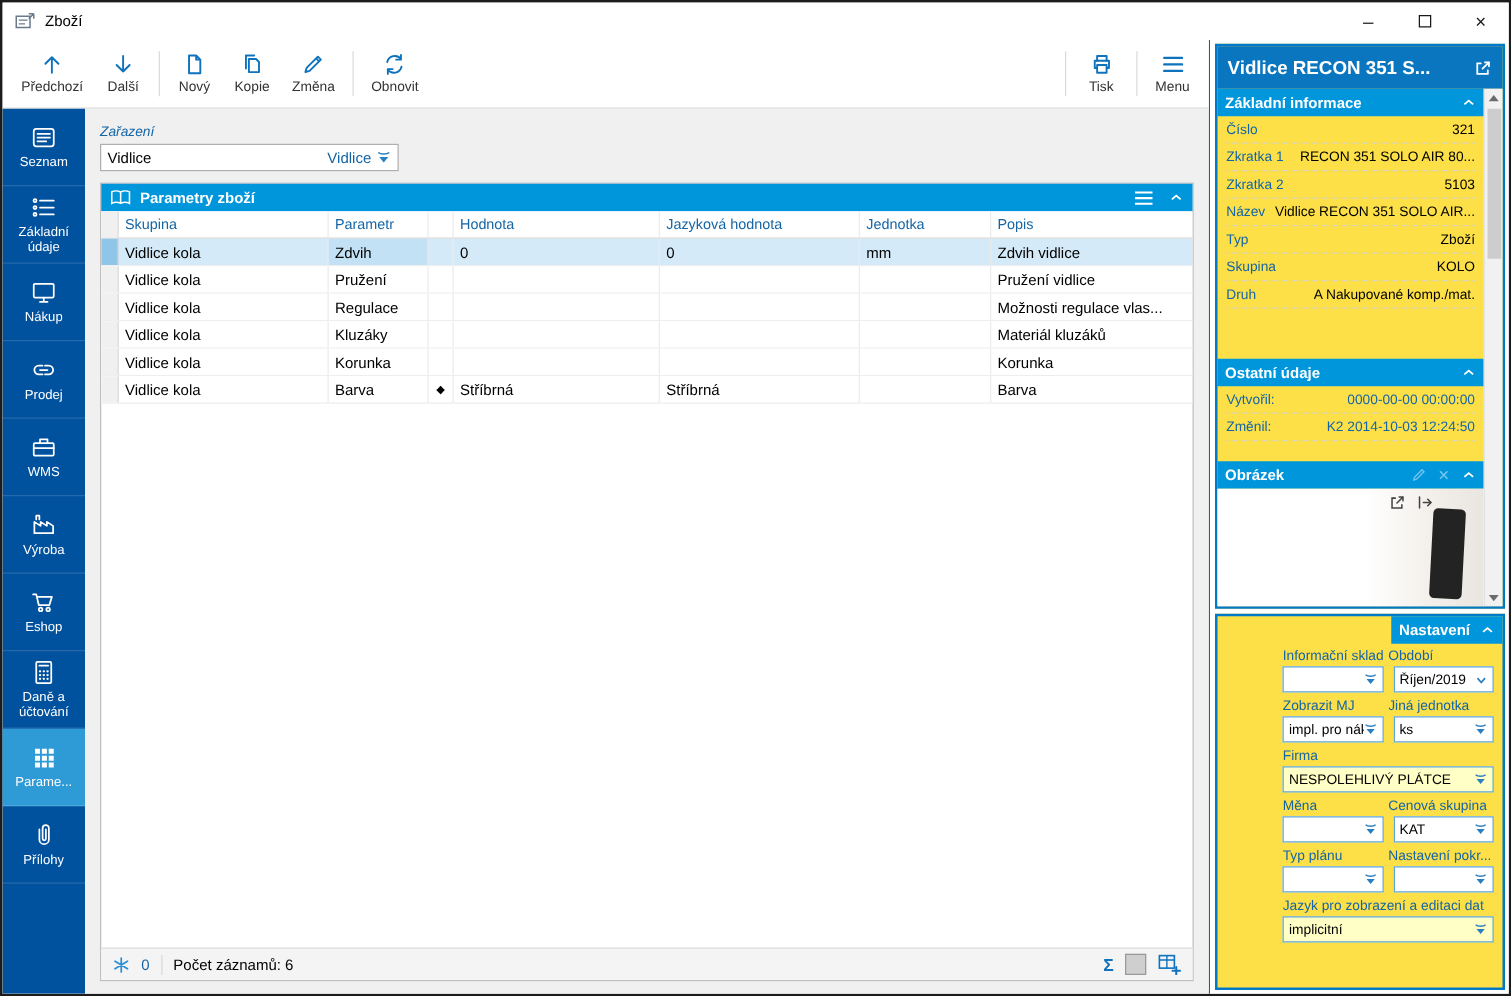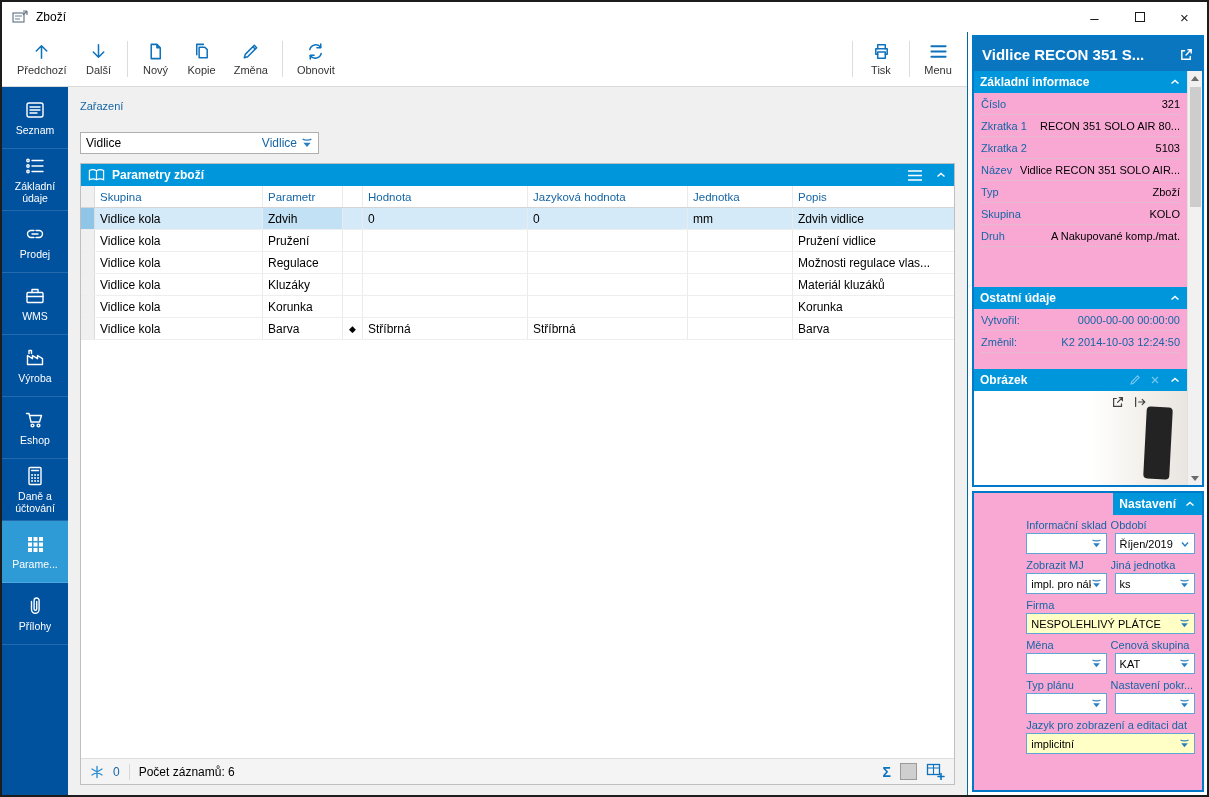--- a/index.html
+++ b/index.html
@@ -28,21 +28,21 @@
   
   .body { flex:1; display:flex; min-height:0; }
   .sidebar { width:66px; flex:0 0 66px; background:#00519e; display:flex; flex-direction:column; }
   .side-item { height:62px; flex:0 0 62px; display:flex; flex-direction:column; align-items:center; justify-content:center; gap:4px; color:#fff; font-size:10.5px; line-height:11.5px; text-align:center; border-bottom:1px solid rgba(255,255,255,0.14); padding:2px 1px; overflow:hidden; }
   .side-item.active { background:#2e9ad6; }
   .side-item svg { width:22px; height:22px; stroke:#fff; stroke-width:1.4; fill:none; stroke-linecap:round; stroke-linejoin:round; flex:0 0 auto; }
   .side-label { white-space:normal; max-width:62px; overflow:hidden; text-overflow:ellipsis; }
 
   
   .main { flex:1; background:#f0f0f0; padding:13px 12px 10px 12px; display:flex; flex-direction:column; min-width:0; }
-  .zarazeni-label { font-size:11px; color:#1565a5; margin-bottom:20px; }
+  .zarazeni-label { font-size:11px; color:#1565a5; margin-bottom:3px;font-style:italic; }
   .zarazeni-combo { width:239px; height:22px; background:#fff; border:1px solid #afafaf; display:flex; align-items:center; padding:0 5px; margin-bottom:9px; }
   .combo-value { color:#000; }
   .combo-link { margin-left:auto; color:#1565a5; display:flex; align-items:center; gap:4px; }
 
   .params-panel { flex:1; background:#fff; border:1px solid #bfbfbf; display:flex; flex-direction:column; min-height:0; }
   .params-header { height:22px; flex:0 0 22px; background:#0096dc; display:flex; align-items:center; padding:0 7px; color:#fff; }
   .params-title { font-weight:bold; font-size:12px; margin-left:7px; }
   .params-header-right { margin-left:auto; display:flex; gap:12px; align-items:center; }
 
   .table { flex:1; display:flex; flex-direction:column; overflow:hidden; }
@@ -63,21 +63,21 @@
 
   .status { height:26px; flex:0 0 26px; background:#f4f4f4; border-top:1px solid #ddd; display:flex; align-items:center; padding:0 9px; gap:9px; font-size:12px; }
   .status .flag-num { color:#1565a5; }
   .status-sep { width:1px; height:16px; background:#d8d8d8; }
   .status-spacer { flex:1; }
   .sigma { color:#0e72bd; font-size:14px; font-weight:bold; }
   .color-box { width:17px; height:17px; background:#cfcfcf; border:1px solid #9a9a9a; }
 
   
   .right-panel { flex:1; background:#fff; padding:3px 3px 3px 4px; display:flex; flex-direction:column; gap:4px; min-width:0; }
-  .rp-box { border:2px solid #0079c8; display:flex; flex-direction:column; min-height:0; background:#f9a8d4; }
+  .rp-box { border:2px solid #0079c8; display:flex; flex-direction:column; min-height:0; background:#fde047; }
   .rp-top { height:452px; flex:0 0 452px; }
   .rp-bottom { flex:1;align-items:flex-end; }
   .rp-title { height:34px; flex:0 0 34px; background:#0b76c0; color:#fff; font-size:15px; font-weight:bold; display:flex; align-items:center; padding:0 8px; white-space:nowrap; overflow:hidden; }
   .rp-title .ttl { overflow:hidden; text-overflow:ellipsis; }
   .rp-title svg { margin-left:auto; flex:0 0 auto; }
   .rp-scroll-wrap { flex:1; display:flex; min-height:0; }
   .rp-sections { flex:1; display:flex; flex-direction:column; min-width:0;border-radius:24px; }
   .sec-header { height:22px; flex:0 0 22px; background:#0096dc; color:#fff; font-weight:bold; font-size:12px; display:flex; align-items:center; padding:0 6px; gap:8px; }
   .sec-header .chev { margin-left:auto; }
   .sec-header .dim { opacity:.45; margin-left:auto; }
@@ -215,20 +215,27 @@
             <svg viewBox="0 0 22 22">
                 <path d="M8 5.5 h11 M8 11 h11 M8 16.5 h11"></path>
                 <circle cx="4" cy="5.5" r="1.2"></circle>
                 <circle cx="4" cy="11" r="1.2"></circle>
                 <circle cx="4" cy="16.5" r="1.2"></circle>
               </svg>
             <span class="side-label">Základní údaje</span>
           </div>
           <div class="side-item">
             <svg viewBox="0 0 22 22">
+                <rect x="3" y="4" width="16" height="11" rx="1"></rect>
+                <path d="M8 18.5 h6 M11 15 v3.5"></path>
+              </svg>
+            <span class="side-label">Nákup</span>
+          </div>
+          <div class="side-item">
+            <svg viewBox="0 0 22 22">
                 <path d="M10 14.5 H7 a3.5 3.5 0 0 1 0 -7 h3"></path>
                 <path d="M12 7.5 h3 a3.5 3.5 0 0 1 0 7 h-3"></path>
                 <path d="M8 11 h6"></path>
               </svg>
             <span class="side-label">Prodej</span>
           </div>
           <div class="side-item">
             <svg viewBox="0 0 22 22">
                 <rect x="3" y="7.5" width="16" height="10" rx="1"></rect>
                 <path d="M8 7.5 V4.5 h6 v3"></path>

